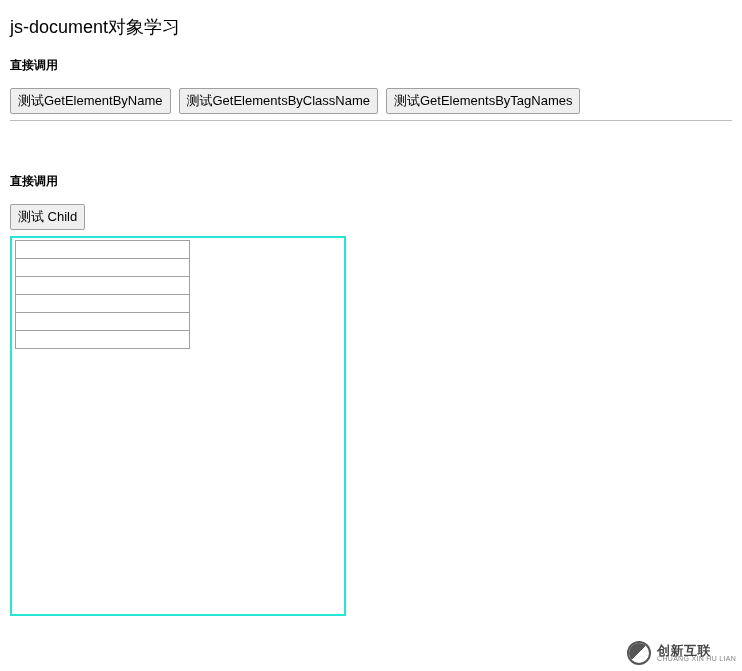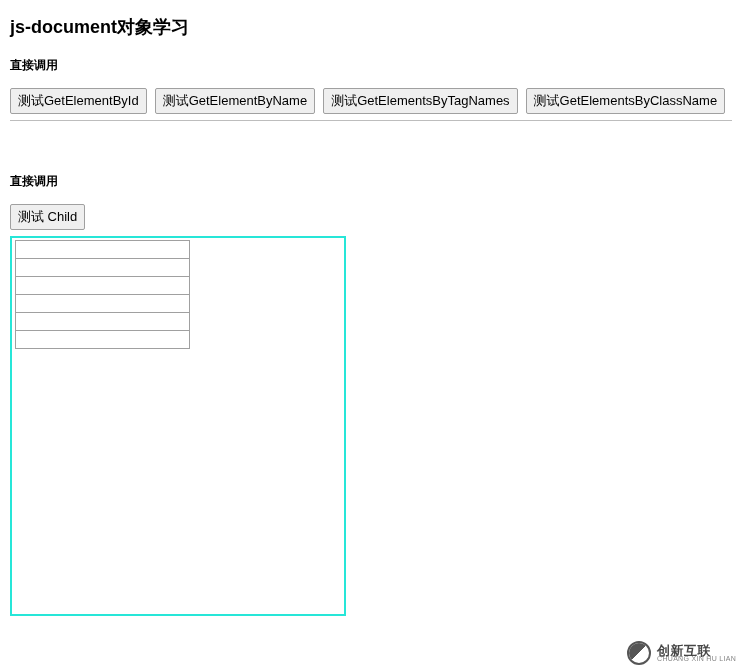--- a/index.html
+++ b/index.html
@@ -10,21 +10,21 @@
       padding: 10px;
       font-family: Arial, "Microsoft YaHei", sans-serif;
       font-size: 13px;
       width: 742px;
       height: 671px;
       background: #fff;
       position: relative;
     }
     h2.page-title {
       font-size: 18px;
-      font-weight: bold;
+      font-weight: normal;
       margin: 5px 0 18px 0;
     }
     h3.section-title {
       font-size: 12px;
       font-weight: bold;
       margin: 0 0 14px 0;
     }
     .button-row {
       display: flex;
       gap: 8px;
@@ -107,24 +107,23 @@
     }
   </style>
 </head>
 <body>
 
 <h2 class="page-title">js-document对象学习</h2>
 
 <h3 class="section-title">直接调用</h3>
 
 <div class="button-row">
-  <button class="std-btn">测试GetElementById</button>
   <button class="std-btn">测试GetElementByName</button>
+  <button class="std-btn">测试GetElementsByClassName</button>
   <button class="std-btn">测试GetElementsByTagNames</button>
-  <button class="std-btn">测试GetElementsByClassName</button>
 </div>
 
 <hr class="sep">
 
 <div class="spacer"></div>
 
 <h3 class="section-title">直接调用</h3>
 
 <div class="button-row">
   <button class="std-btn">测试 Child</button>

